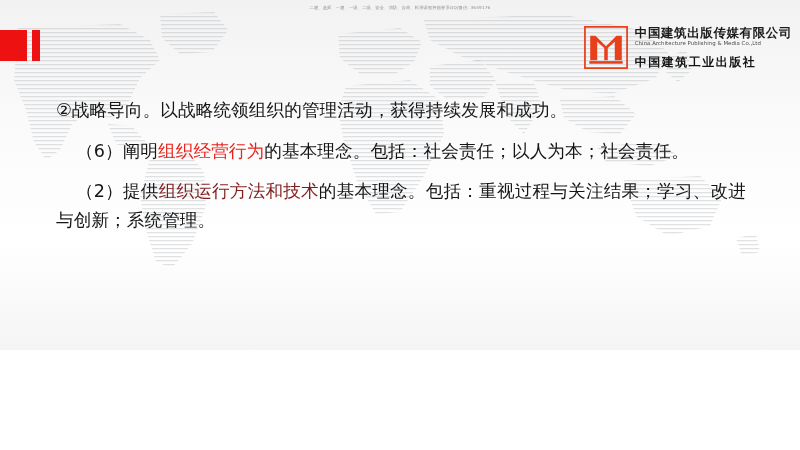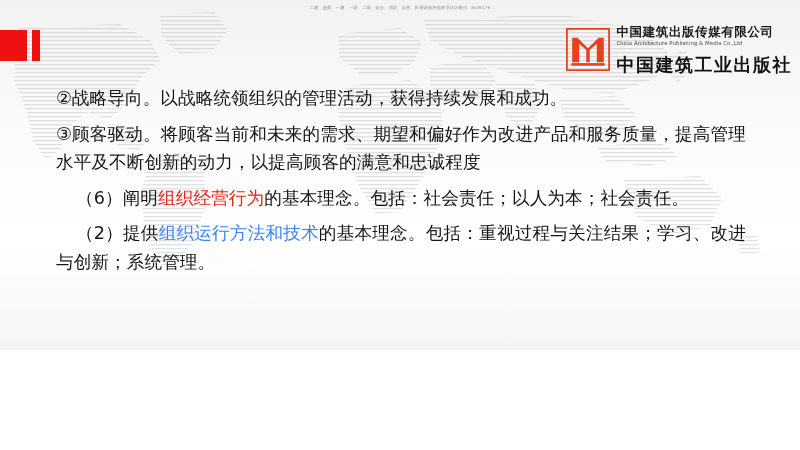--- a/index.html
+++ b/index.html
@@ -94,42 +94,42 @@
   }
   .logo-en {
     font-size: 5.4px;
     color: #4a4a4a;
     letter-spacing: 0.05px;
     margin-top: 2px;
     font-family: "DejaVu Sans", sans-serif;
     white-space: nowrap;
   }
   .logo-cn-press {
-    font-size: 18px;
+    font-size: 12px;
     font-weight: bold;
     color: #141414;
     letter-spacing: 1.5px;
     margin-top: 10px;
     font-family: "DejaVu Serif", serif;
     white-space: nowrap;
   }
 
   
   .body-text {
     position: absolute;
     left: 56px;
     top: 84px;
     width: 690px;
     color: #151515;
     font-size: 17.6px;
     font-family: "DejaVu Sans", sans-serif;
     font-weight: 500;
   }
   .para {
-    margin: 0 0 7px 0;
+    margin: 12px 0 7px 0;
     line-height: 1.62;
     letter-spacing: 0.1px;
     text-align: justify;
     text-justify: inter-character;
   }
   .para.p2      { text-indent: 0; }
   .para.p3      { text-indent: 0; }
   .para.indent2 { text-indent: 20px; }
   .hl {
     color: #e8231b;
@@ -240,23 +240,22 @@
     </svg>
     <div class="logo-text">
       <div class="logo-cn-company">中国建筑出版传媒有限公司</div>
       <div class="logo-en">China Architecture Publishing &amp; Media Co.,Ltd</div>
       <div class="logo-cn-press">中国建筑工业出版社</div>
     </div>
   </div>
 
   <div class="body-text">
     <p class="para p2"><span>②战略导向。以战略统领组织的管理活动，获得持续发展和成功。</span></p>
-    <p class="para p3"><span>③顾客驱动。将顾客当前和未来的需求、期望和偏好作为改进产品和服务质量，提高管理水平及不断创新的动力，以提高顾客的满意和忠诚程度</span></p>
     <p class="para indent2"><span>（6）阐明</span><span class="hl" style="color: rgb(232, 35, 27);">组织经营行为</span><span>的基本理念。包括：社会责任；以人为本；社会责任。</span></p>
-    <p class="para indent2"><span>（2）提供</span><span class="hl" style="color: #3b82f6;">组织运行方法和技术</span><span>的基本理念。包括：重视过程与关注结果；学习、改进与创新；系统管理。</span></p>
+    <p class="para indent2"><span>（2）提供</span><span class="hl" style="color: #7f1d1d;">组织运行方法和技术</span><span>的基本理念。包括：重视过程与关注结果；学习、改进与创新；系统管理。</span></p>
   </div>
 
   <div class="floor">
     <div class="horizon"></div>
     <svg width="800" height="61" viewBox="0 0 800 61" xmlns="http://www.w3.org/2000/svg" aria-hidden="true">
       <g stroke="#b9bbbd" stroke-width="0.8" fill="none" opacity="0.85">
         <line x1="0" y1="8" x2="800" y2="8"></line>
         <line x1="0" y1="17" x2="800" y2="17"></line>
         <line x1="0" y1="30" x2="800" y2="30"></line>
         <line x1="0" y1="50" x2="800" y2="50"></line>

